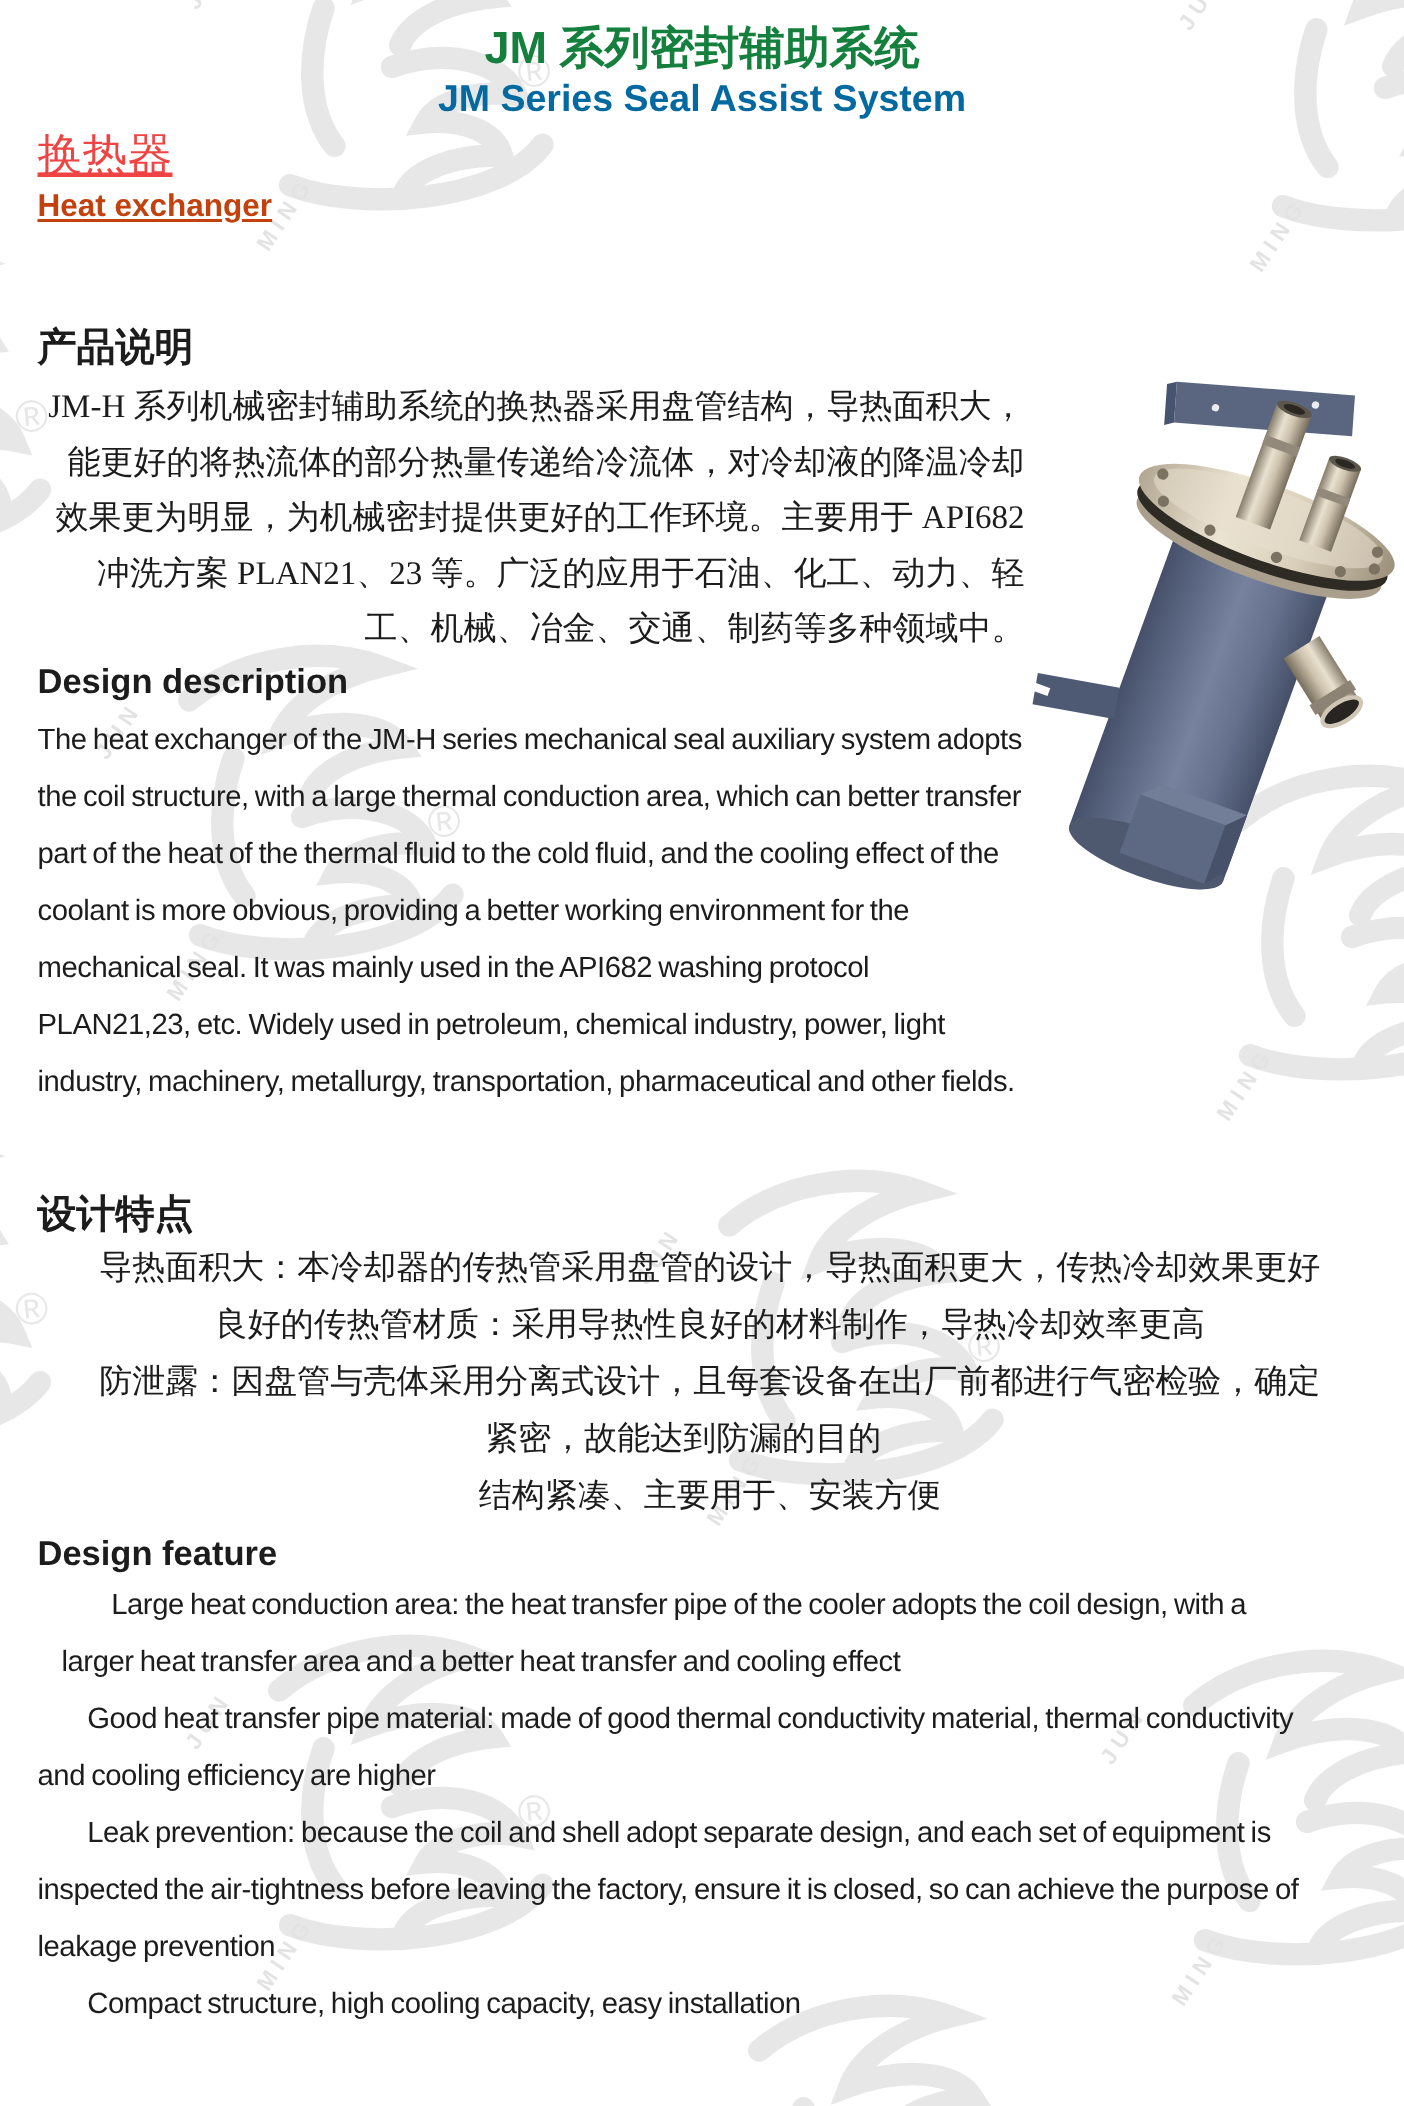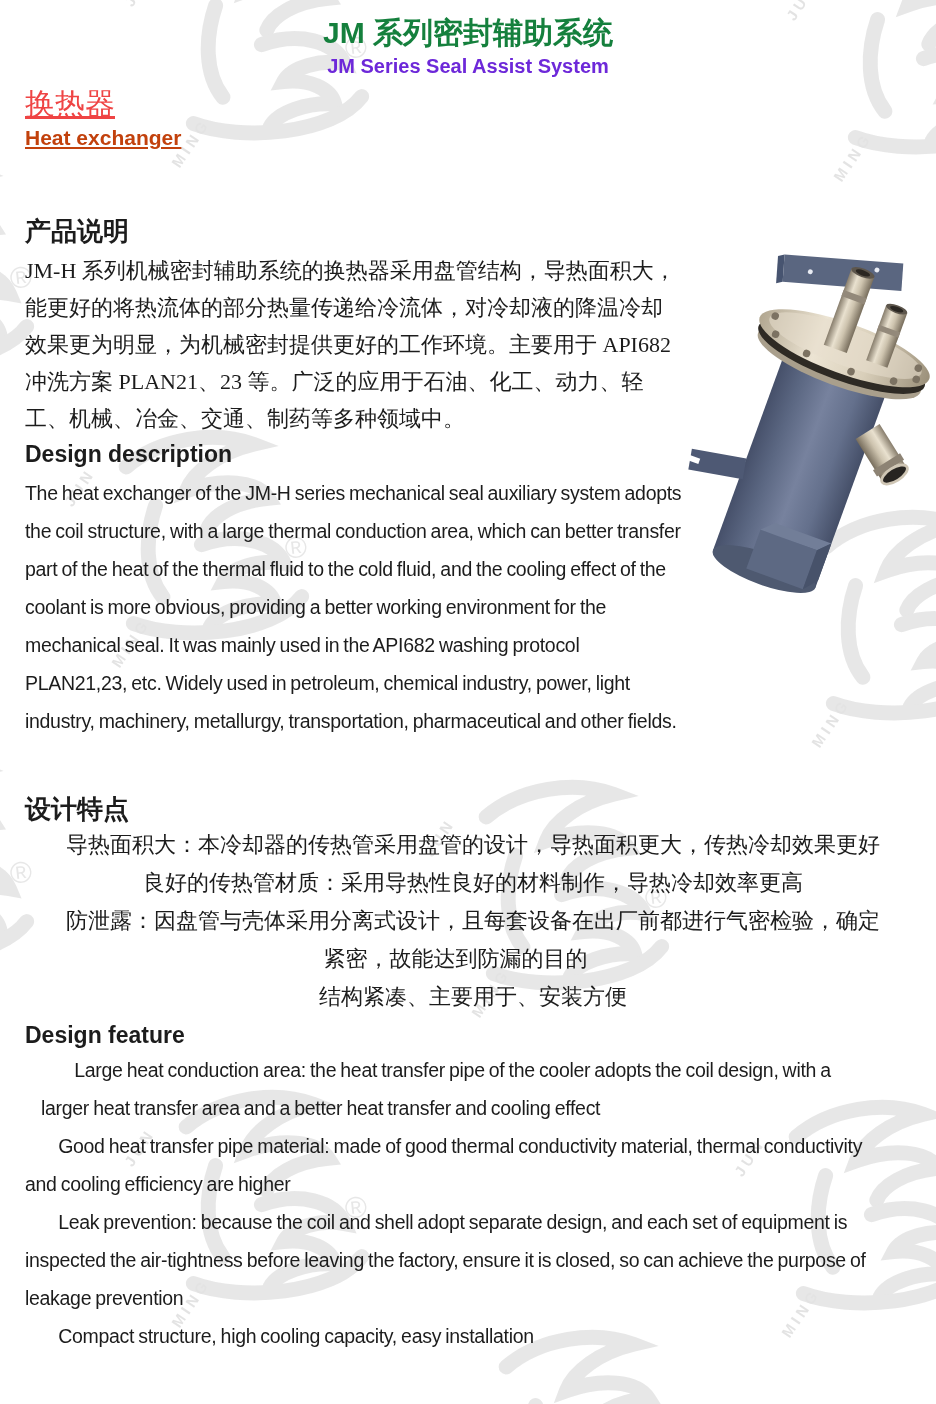--- a/index.html
+++ b/index.html
@@ -9,34 +9,34 @@
   .wm-layer{position:absolute;inset:0;z-index:0;pointer-events:none;}
   .wm-cluster{position:absolute;width:230px;height:230px;opacity:.6;transform:rotate(-6deg);}
   .wm-cluster svg{width:100%;height:100%;overflow:visible;}
   .wm-word{position:absolute;font-size:15px;font-weight:bold;letter-spacing:4px;color:#d2d2d2;
            transform:rotate(-50deg);font-family:"Liberation Sans",sans-serif;}
   .wm-jun{left:-26px;top:46px;}
   .wm-ming{left:2px;top:206px;}
   
   .content-layer{position:relative;z-index:1;}
   .title-cn{margin:16px 0 0;text-align:center;color:#15803d;font-size:30px;font-weight:bold;line-height:34px;}
-  .title-en{margin:2px 0 0;text-align:center;color:#6d28d9;font-size:20px;font-weight:bold;line-height:29px;}
+  .title-en{margin:2px 0 0;text-align:center;color:#0369a1;font-size:25px;font-weight:bold;line-height:29px;}
   .subtitle-cn{margin:6px 0 0 25px;font-size:30px;line-height:34px;color:#ef4444;font-weight:normal;
                font-family:"Liberation Serif",serif;text-decoration:underline;display:inline-block;}
   .subtitle-en{display:block;margin:5px 0 0 25px;font-size:21px;line-height:24px;color:#c2410c;
                font-weight:bold;text-decoration:underline;width:max-content;}
   .content{padding:0 50px 0 25px;}
   .figure{float:right;width:235px;height:400px;margin:48px -42px 4px 10px;}
   .figure svg{width:100%;height:100%;overflow:visible;}
   h3{font-weight:bold;}
   .h-cn1{font-size:26px;line-height:30px;margin:66px 0 0;}
   .h-cn2{font-size:26px;line-height:30px;margin:54px 0 0;}
   .h-en1{font-size:23px;line-height:27px;margin:4px 0 0;}
   .h-en2{font-size:23px;line-height:27px;margin:4px 0 0;}
-  .p-cjk{font-size:22px;line-height:37px;margin:6px 0 0;font-family:"Liberation Serif",serif;}
+  .p-cjk{font-size:22px;line-height:37px;margin:6px 0 0;font-family:"Liberation Serif",serif;text-align:right;}
   .p-en{font-size:19.5px;line-height:38px;margin:6px 0 0;letter-spacing:-0.3px;word-spacing:-1px;}
   .b-cjk{font-size:22px;line-height:38px;margin:4px 0 0;text-indent:1.6em;font-family:Liberation Mono, monospace;text-align:center;}
   .b-cjk + .b-cjk{margin:0;}
   .b-en{font-size:19.5px;line-height:38px;margin:2px 16px 0;text-indent:1.7em;letter-spacing:-0.3px;word-spacing:-1px;}
   .b-en + .b-en{margin:0;}
 </style>
 </head>
 <body>
 
 <div class="page">

